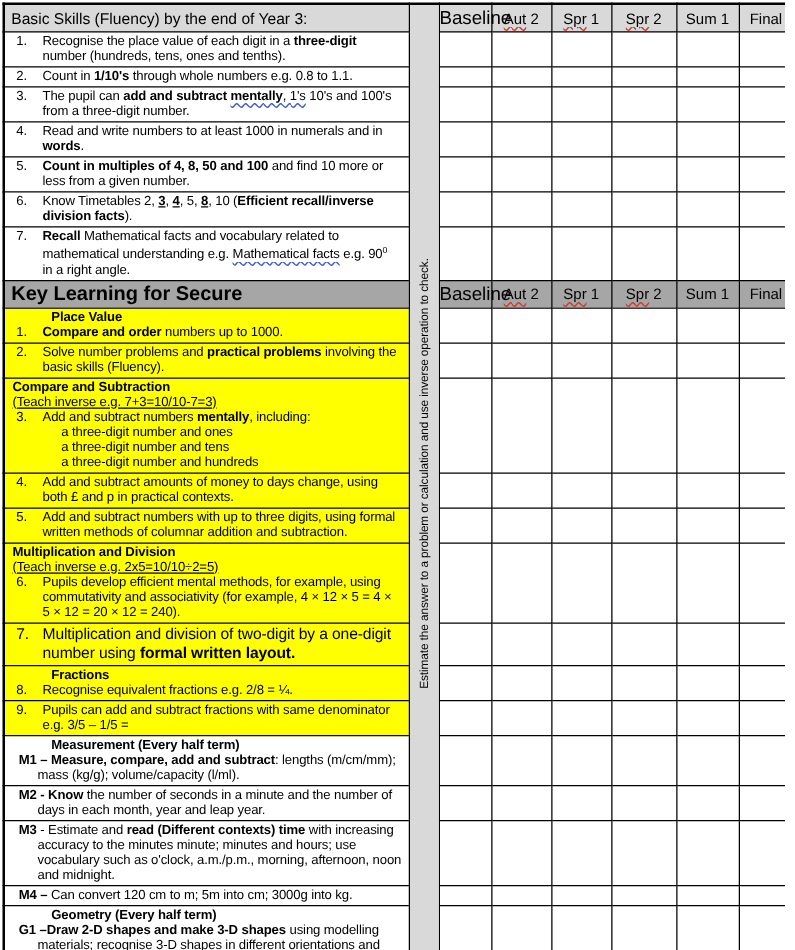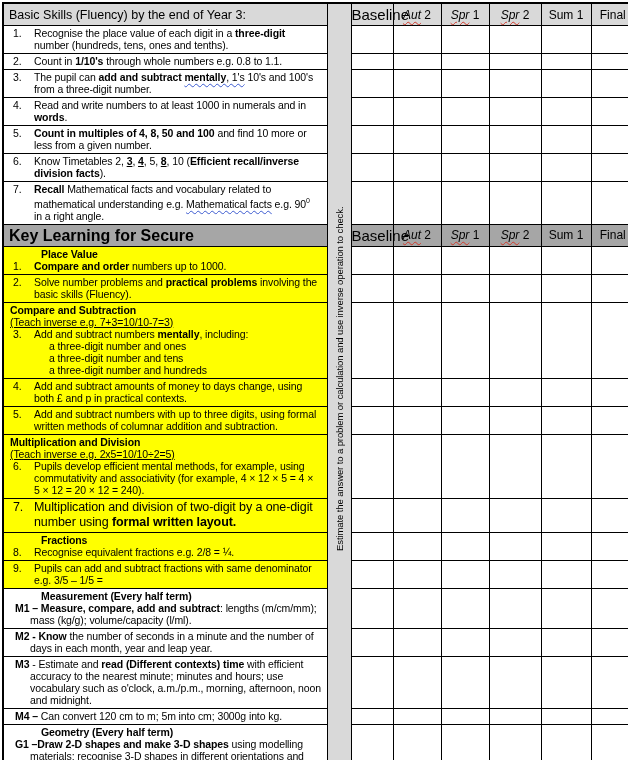--- a/index.html
+++ b/index.html
@@ -26,21 +26,21 @@
   .num{flex:0 0 21px;padding-left:9px;}
   .txt{flex:1 1 auto;padding-right:3px;}
   .line.indent1{padding-left:37px;}
   .line.sub{padding-left:45px;}
   .line.hang{padding-left:26px;text-indent:-15px;}
   .lg .line{font-size:12.5px;line-height:15px;}
   .b{font-weight:bold;}
   .u{text-decoration:underline;}
   .sup{vertical-align:super;font-size:7px;}
   .sqb{text-decoration-line:underline;text-decoration-style:wavy;text-decoration-color:var(--sqb);text-decoration-thickness:1px;text-underline-offset:2px;}
-  .sqr{text-decoration-line:underline;text-decoration-style:wavy;text-decoration-color:var(--sqr);text-decoration-thickness:1px;text-underline-offset:2px;font-style:italic;}
+  .sqr{text-decoration-line:underline;text-decoration-style:wavy;text-decoration-color:var(--sqr);text-decoration-thickness:1px;text-underline-offset:2px;}
   .b.sqb{text-decoration-line:underline;}
   
   .strip{background:var(--h1);position:relative;overflow:hidden;}
   .striptext{
     position:absolute;top:193px;left:1px;height:354px;width:22px;
     writing-mode:vertical-rl;transform:rotate(180deg);
     font-size:9.5px;letter-spacing:-0.1px;line-height:22px;white-space:nowrap;color:#000;
   }
 </style>
 </head>
@@ -331,21 +331,21 @@
           </td>
           <td class="gcell"></td>
           <td class="gcell"></td>
           <td class="gcell"></td>
           <td class="gcell"></td>
           <td class="gcell"></td>
           <td class="gcell"></td>
         </tr>
         <tr class="">
           <td class="content">
-            <div class="line hang"><span class="b">M3</span><span class=""> - Estimate and </span><span class="b">read (Different contexts) time</span><span class=""> with efficient accuracy to the nearest minute; minutes and hours; use vocabulary such as o'clock, a.m./p.m., morning, afternoon, noon and midnight.</span></div>
+            <div class="line hang"><span class="b">M3</span><span class=""> - Estimate and </span><span class="b">read (Different contexts) time</span><span class=""> with increasing accuracy to the minutes minute; minutes and hours; use vocabulary such as o'clock, a.m./p.m., morning, afternoon, noon and midnight.</span></div>
           </td>
           <td class="gcell"></td>
           <td class="gcell"></td>
           <td class="gcell"></td>
           <td class="gcell"></td>
           <td class="gcell"></td>
           <td class="gcell"></td>
         </tr>
         <tr class="">
           <td class="content">

